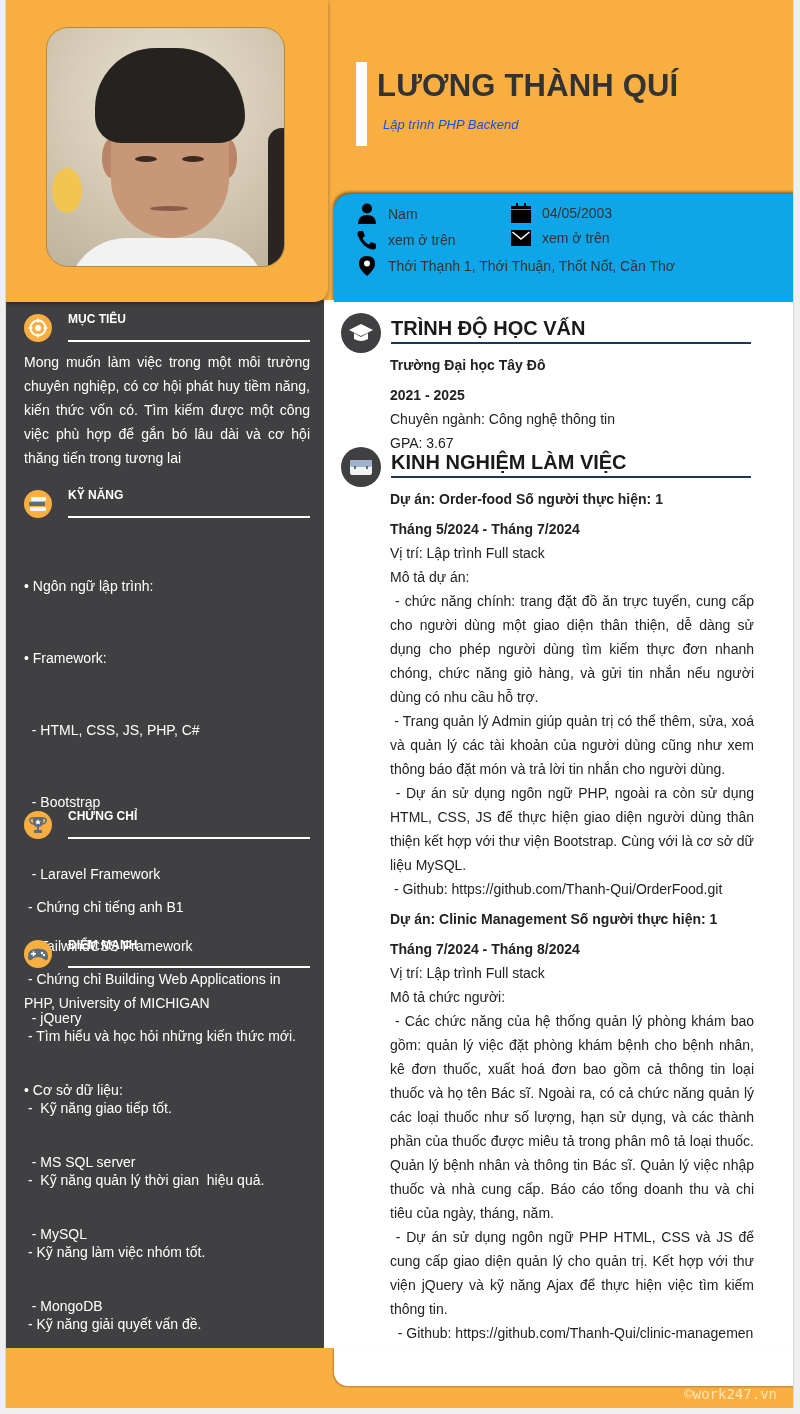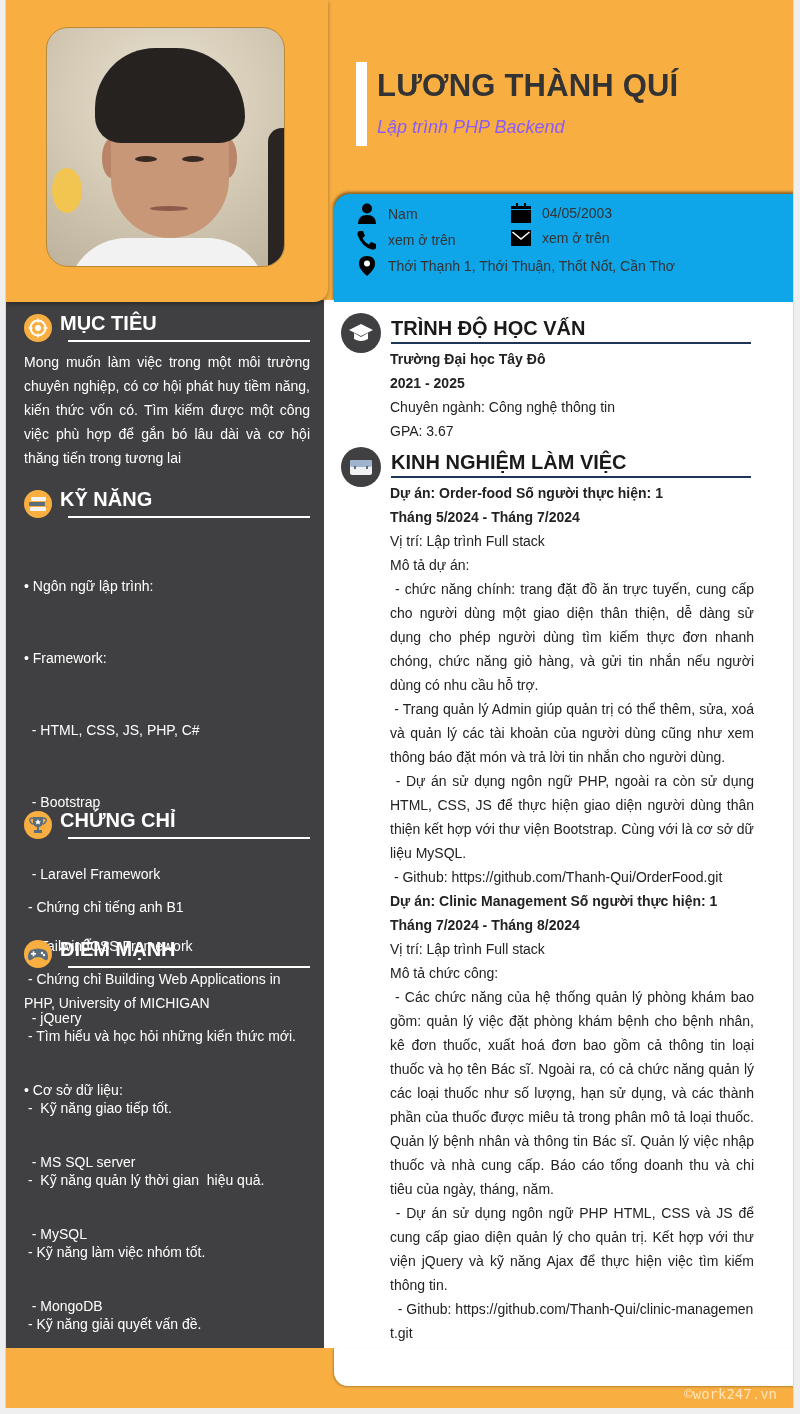--- a/index.html
+++ b/index.html
@@ -33,44 +33,44 @@
   .photo .eye-l, .photo .eye-r { position: absolute; top: 128px; width: 22px; height: 6px; background: #3a2a22; border-radius: 50%; }
   .photo .eye-l { left: 88px; } .photo .eye-r { left: 135px; }
   .photo .mouth { position: absolute; left: 103px; top: 178px; width: 38px; height: 5px; background: #8e5a4a; border-radius: 50%; }
   .photo .shirt { position: absolute; left: 20px; top: 210px; width: 200px; height: 60px; background: #f2f2f2; border-radius: 60px 60px 0 0; }
   .photo .flower { position: absolute; left: 5px; top: 140px; width: 30px; height: 45px; background: #f1c54f; border-radius: 50%; }
   .photo .side-person { position: absolute; right: -6px; top: 100px; width: 22px; height: 140px; background: #2a2522; border-radius: 14px 0 0 0; }
 
   .name-block { position: absolute; left: 350px; top: 62px; z-index: 3; }
   .name-bar { position: absolute; left: 0; top: 0; width: 11px; height: 84px; background: #ffffff; }
   .name { position: absolute; left: 21px; top: 6px; font-size: 31px; font-weight: bold; color: #333333; white-space: nowrap; letter-spacing: 0.2px; }
-  .title { position: absolute; left: 21px; top: 55px; font-size: 18px; font-style: italic; color: #8b5cf6; white-space: nowrap; }
+  .title { position: absolute; left: 27px; top: 55px; font-size: 13px; font-style: italic; color: #1d4ed8; white-space: nowrap; }
 
   .info-box {
     position: absolute; left: 328px; top: 194px; width: 465px; height: 108px; background: #0ea5e9;
     border-top-left-radius: 16px; box-shadow: -1px -2px 3px rgba(0,0,0,0.45); z-index: 2;
   }
   .info-row { position: absolute; display: flex; align-items: center; font-size: 14px; color: #333; white-space: nowrap; }
   .info-row .ico { width: 22px; height: 22px; display: flex; align-items: center; justify-content: center; margin-right: 10px; }
 
   .left-section { position: absolute; left: 18px; width: 286px; }
   .sec-head { position: relative; height: 32px; }
   .sec-icon { position: absolute; left: 0; top: 2px; width: 28px; height: 28px; border-radius: 50%; background: #f9ae42; display: flex; align-items: center; justify-content: center; }
-  .sec-title { position: absolute; left: 36px; top: 0; font-size: 20px; font-weight: bold; color: #ffffff; white-space: nowrap; }
+  .sec-title { position: absolute; left: 44px; top: 0; font-size: 12px; font-weight: bold; color: #ffffff; white-space: nowrap; }
   .sec-line { position: absolute; left: 44px; right: 0; top: 28px; height: 2px; background: #ffffff; }
   .left-text { color: #ffffff; font-size: 14px; line-height: 24px; }
   .justify { text-align: justify; }
 
   .right-section { position: absolute; left: 335px; width: 410px; }
   .r-head { position: relative; height: 40px; }
   .r-icon { position: absolute; left: 0; top: 0; width: 40px; height: 40px; border-radius: 50%; background: #403f41; display: flex; align-items: center; justify-content: center; }
   .r-title { position: absolute; left: 50px; top: 4px; font-size: 20px; font-weight: bold; color: #1a1a1a; white-space: nowrap; }
   .r-line { position: absolute; left: 50px; right: 0; top: 29px; height: 2px; background: #1d3557; }
   .r-body { margin-left: 49px; font-size: 14px; line-height: 24px; color: #222; width: 364px; }
-  .bold { font-weight: bold; }
+  .bold { font-weight: bold; margin-top: 6px; }
 
   .bottom-orange { position: absolute; left: 0; top: 1348px; width: 789px; height: 60px; background: #f9ae42; padding-left: 44px; }
   .bottom-white-tab {
     position: absolute; left: 328px; top: 1348px; width: 461px; height: 38px; background: #ffffff;
     border-bottom-left-radius: 14px; box-shadow: -1px 1px 2px rgba(0,0,0,0.25);
   }
   .bottom-left-tab { position: absolute; left: 0; top: 1348px; width: 326px; height: 12px; background: #f9ae42; border-top-right-radius: 12px; }
   .watermark { position: absolute; right: 18px; bottom: 6px; font-family: "DejaVu Sans Mono", monospace; font-size: 14px; color: #fde4b8; }
 </style>
 </head>
@@ -280,21 +280,21 @@
         <div>Mô tả dự án:</div>
         <div class="justify" style="white-space:pre-wrap;"> - chức năng chính: trang đặt đồ ăn trực tuyến, cung cấp cho người dùng một giao diện thân thiện, dễ dàng sử dụng cho phép người dùng tìm kiếm thực đơn nhanh chóng, chức năng giỏ hàng, và gửi tin nhắn nếu người dùng có nhu cầu hỗ trợ.</div>
         <div class="justify" style="white-space:pre-wrap;"> - Trang quản lý Admin giúp quản trị có thể thêm, sửa, xoá và quản lý các tài khoản của người dùng cũng như xem thông báo đặt món và trả lời tin nhắn cho người dùng.</div>
         <div class="justify" style="white-space:pre-wrap;"> - Dự án sử dụng ngôn ngữ PHP, ngoài ra còn sử dụng HTML, CSS, JS để thực hiện giao diện người dùng thân thiện kết hợp với thư viện Bootstrap. Cùng với là cơ sở dữ liệu MySQL.</div>
         <div style="white-space:pre-wrap;"> - Github: https://github.com/Thanh-Qui/OrderFood.git</div>
       </div>
       <div>
         <div class="bold">Dự án: Clinic Management Số người thực hiện: 1</div>
         <div class="bold">Tháng 7/2024 - Tháng 8/2024</div>
         <div>Vị trí: Lập trình Full stack</div>
-        <div>Mô tả chức công:</div>
+        <div>Mô tả chức người:</div>
         <div class="justify" style="white-space:pre-wrap;"> - Các chức năng của hệ thống quản lý phòng khám bao gồm: quản lý việc đặt phòng khám bệnh cho bệnh nhân, kê đơn thuốc, xuất hoá đơn bao gồm cả thông tin loại thuốc và họ tên Bác sĩ. Ngoài ra, có cả chức năng quản lý các loại thuốc như số lượng, hạn sử dụng, và các thành phần của thuốc được miêu tả trong phân mô tả loại thuốc. Quản lý bệnh nhân và thông tin Bác sĩ. Quản lý việc nhập thuốc và nhà cung cấp. Báo cáo tổng doanh thu và chi tiêu của ngày, tháng, năm.</div>
         <div class="justify" style="white-space:pre-wrap;"> - Dự án sử dụng ngôn ngữ PHP HTML, CSS và JS để cung cấp giao diện quản lý cho quản trị. Kết hợp với thư viện jQuery và kỹ năng Ajax để thực hiện việc tìm kiếm thông tin.</div>
         <div style="white-space:pre-wrap; word-break:break-all;">  - Github: https://github.com/Thanh-Qui/clinic-management.git</div>
       </div>
     </div>
   </div>
 
   <div class="bottom-orange">
     <div class="watermark">©work247.vn</div>
   </div>

